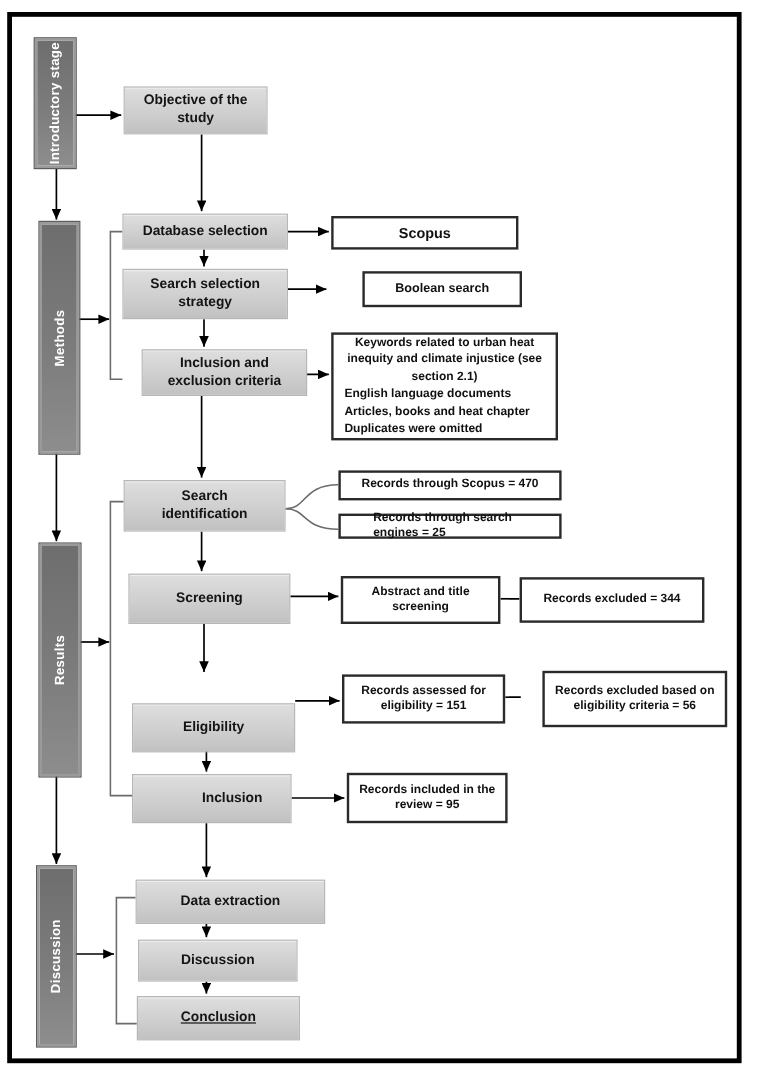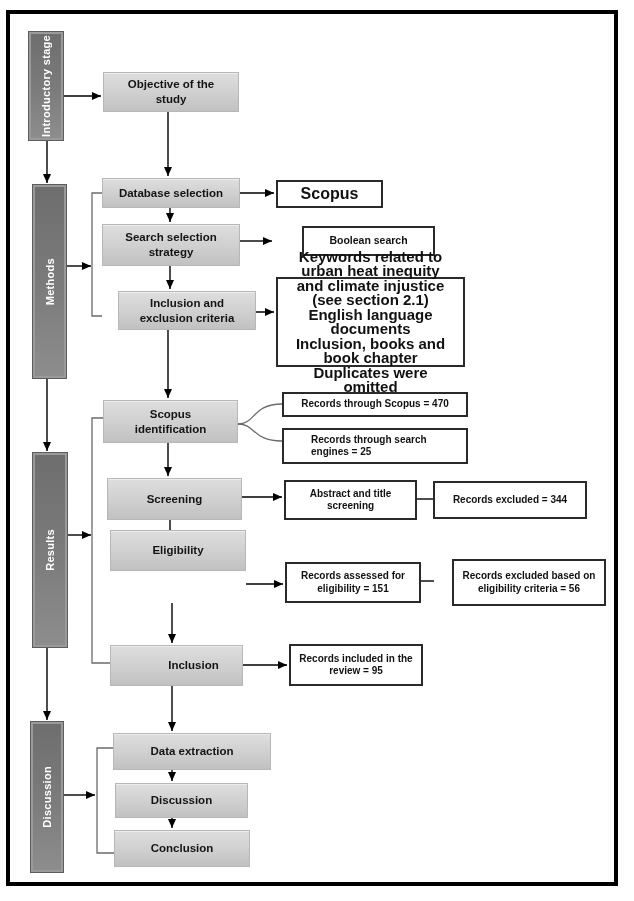--- a/index.html
+++ b/index.html
@@ -27,21 +27,21 @@
     color:#141414;font-weight:bold;font-size:11.5px;line-height:1.3;
     padding:2px 10px;
   }
   .detail{
     background:#ffffff;border:2px solid #2a2a2a;
     color:#111;font-weight:bold;font-size:10px;line-height:1.25;
     padding:2px 8px;
   }
   .detail.left{justify-content:center;text-align:left;}
   .detail.multi{flex-direction:column;align-items:flex-start;justify-content:center;
-    font-size:15px;line-height:14.5px;padding:4px 9px;}
+    font-size:10px;line-height:14.5px;padding:4px 9px;}
   svg.wires{position:absolute;left:0;top:0;pointer-events:none;}
 </style>
 </head>
 <body>
 
 <div id="canvas">
 
   <div id="frame"></div>
 
   <svg class="wires" width="634" height="901" viewBox="0 0 634 901">
@@ -92,70 +92,70 @@
   <div class="box stage" style="left:33px;top:185px;width:33px;height:193px;">
     <span class="vtext">Methods</span>
   </div>
   <div class="box stage" style="left:33px;top:453px;width:34px;height:194px;">
     <span class="vtext">Results</span>
   </div>
   <div class="box stage" style="left:31px;top:722px;width:32px;height:150px;">
     <span class="vtext">Discussion</span>
   </div>
 
-  <div class="box flow" style="left:103px;top:72px;width:136px;height:40px;">
+  <div class="box flow" style="left:103px;top:72px;width:120px;height:40px;">
     <span>Objective of the study</span>
   </div>
   <div class="box flow" style="left:102px;top:178px;width:138px;height:30px;">
     <span>Database selection</span>
   </div>
   <div class="box flow" style="left:102px;top:224px;width:138px;height:42px;">
     <span>Search selection strategy</span>
   </div>
   <div class="box flow" style="left:118px;top:291px;width:138px;height:39px;">
     <span>Inclusion and exclusion criteria</span>
   </div>
   <div class="box flow" style="left:103px;top:400px;width:135px;height:43px;">
-    <span>Scopus identification</span>
+    <span>Search identification</span>
   </div>
   <div class="box flow" style="left:107px;top:478px;width:135px;height:42px;">
     <span>Screening</span>
   </div>
-  <div class="box flow" style="left:110px;top:530px;width:136px;height:41px;">
+  <div class="box flow" style="left:110px;top:586px;width:136px;height:41px;">
     <span>Eligibility</span>
   </div>
   <div class="box flow" style="left:110px;top:645px;width:133px;height:41px;padding-left:44px;">
     <span>Inclusion</span>
   </div>
   <div class="box flow" style="left:113px;top:733px;width:158px;height:37px;">
     <span>Data extraction</span>
   </div>
   <div class="box flow" style="left:115px;top:783px;width:133px;height:35px;">
     <span>Discussion</span>
   </div>
-  <div class="box flow" style="left:114px;top:830px;width:136px;height:37px;">
+  <div class="box flow" style="left:114px;top:830px;width:136px;height:37px;text-decoration:underline;">
     <span>Conclusion</span>
   </div>
 
-  <div class="box detail" style="left:276px;top:180px;width:107px;height:28px;font-size:16px;">
+  <div class="box detail" style="left:276px;top:180px;width:156px;height:28px;font-size:12px;">
     <span>Scopus</span>
   </div>
   <div class="box detail" style="left:274px;top:226px;width:133px;height:30px;font-size:10.5px;margin-left:28px;">
     <span>Boolean search</span>
   </div>
   <div class="box detail multi" style="left:276px;top:277px;width:189px;height:90px;">
     <div>Keywords related to urban heat inequity and climate injustice (see section 2.1)</div>
     <div>English language documents</div>
-    <div>Inclusion, books and book chapter</div>
+    <div>Articles, books and heat chapter</div>
     <div>Duplicates were omitted</div>
   </div>
   <div class="box detail left" style="left:282px;top:392px;width:186px;height:25px;">
     <span>Records through Scopus = 470</span>
   </div>
-  <div class="box detail left" style="left:282px;top:428px;width:186px;height:36px;padding-left:27px;">
+  <div class="box detail left" style="left:282px;top:428px;width:186px;height:21px;padding-left:27px;">
     <span>Records through search engines = 25</span>
   </div>
   <div class="box detail" style="left:284px;top:480px;width:133px;height:40px;">
     <span>Abstract and title screening</span>
   </div>
   <div class="box detail" style="left:433px;top:481px;width:154px;height:38px;font-size:10px;">
     <span>Records excluded = 344</span>
   </div>
   <div class="box detail" style="left:285px;top:562px;width:136px;height:41px;">
     <span>Records assessed for eligibility = 151</span>

